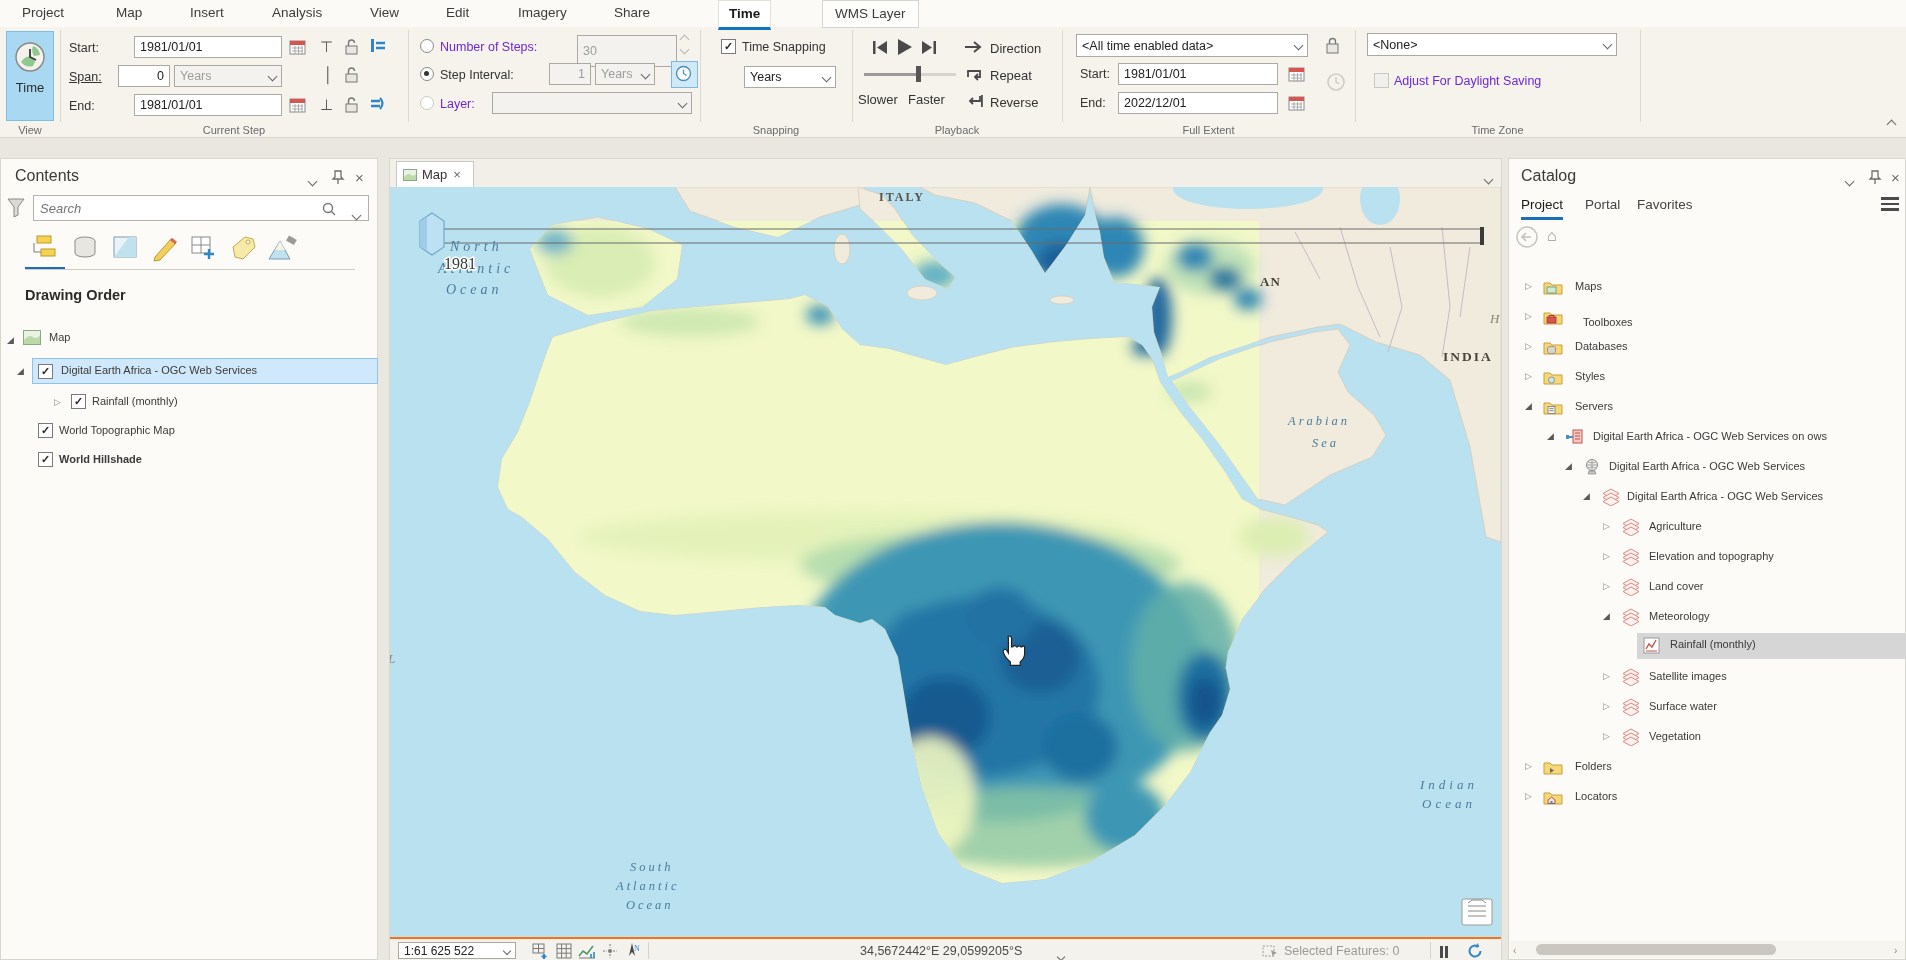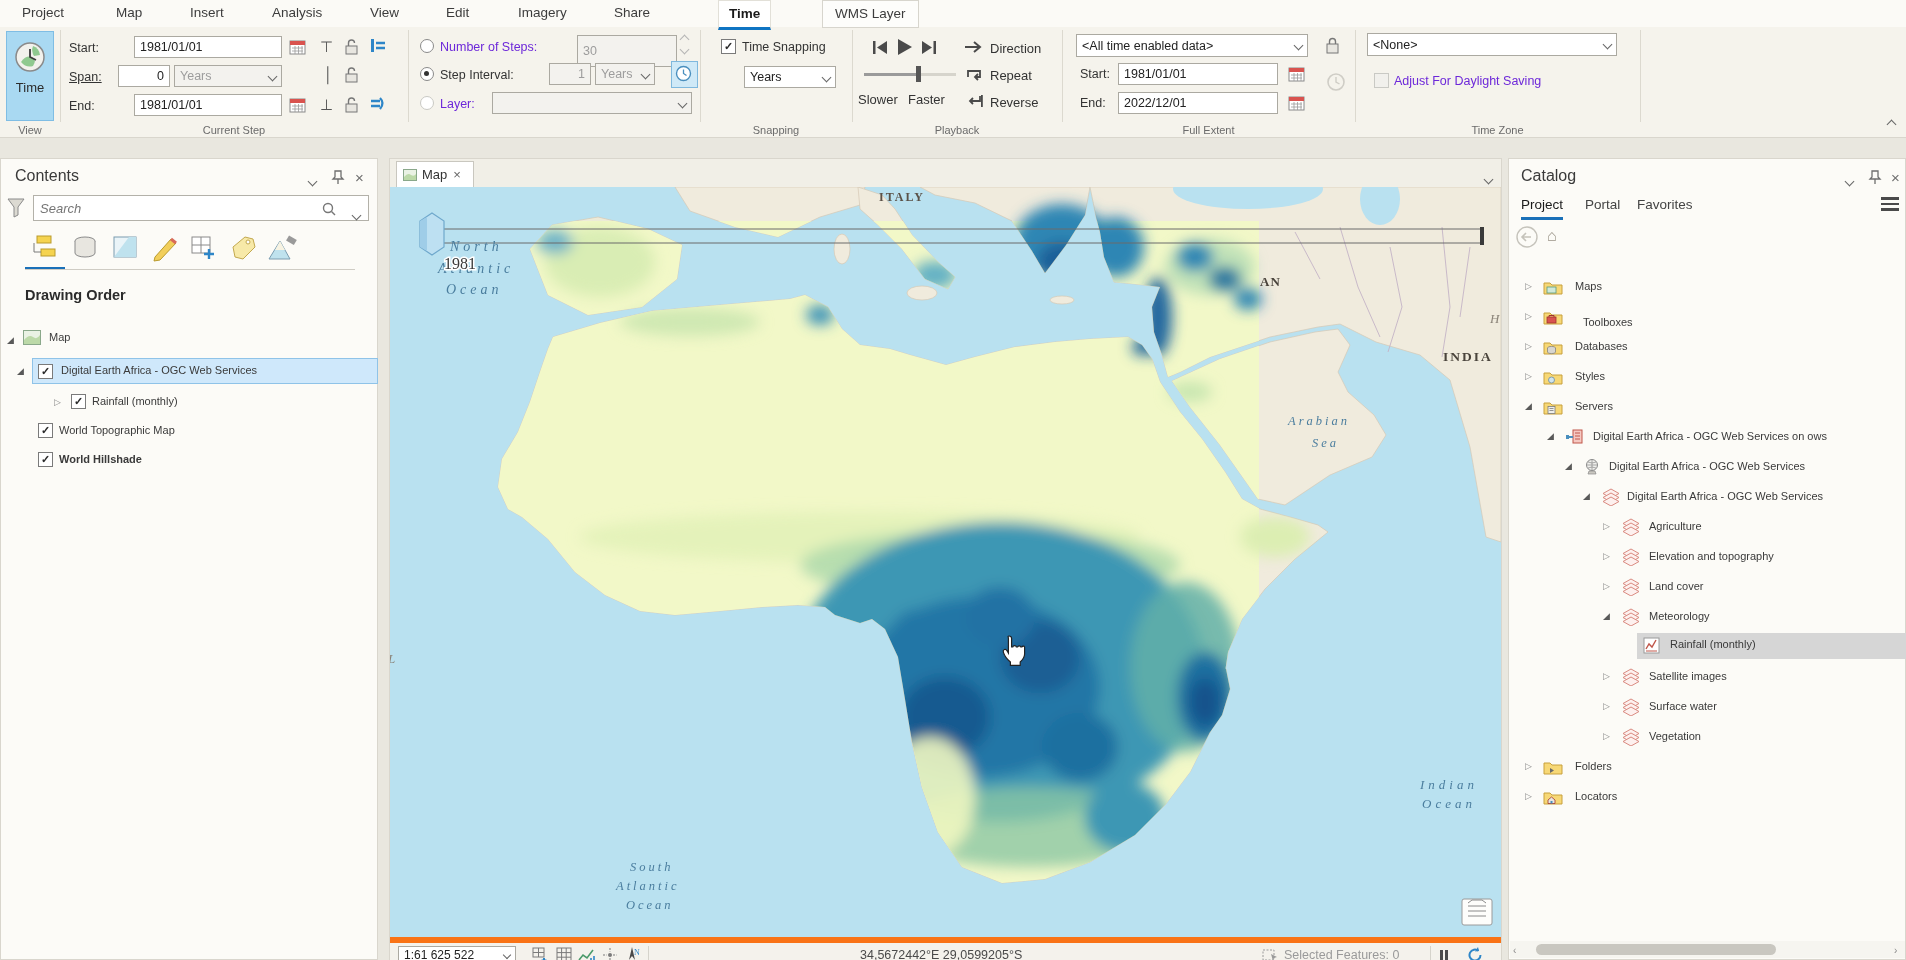--- a/index.html
+++ b/index.html
@@ -424,21 +424,21 @@
         <rect x="1072" y="712" width="30" height="26" rx="2" fill="#fdfdfb" stroke="#9a9a9a"></rect>
         <path d="M1078 724 h18 M1078 729 h18 M1078 719 h18" stroke="#8a8a8a" stroke-width="1"></path>
         <path d="M1078 716 l4 -3 h10 l4 3" fill="none" stroke="#8a8a8a"></path>
       </g>
 
       <g transform="translate(612,448)">
         <path d="M7 1 c1.6 0 2.6 1 2.6 2.6 V12 h1.2 c.3-1.8 3.4-1.8 3.6 0 h1.2 c.3-1.5 3-1.5 3.2 0 h1 c.3-1.2 2.6-1.2 2.8 0 v7 c0 3.4-1.8 5.6-4.4 8 v3.4 H8.4 V27 c-3-2.4-5.8-6-7-9.6 c-.9-2.8 2.2-4.2 3.6-1.8 l1.4 2.4 V3.6 C6.4 2 5.4 1 7 1z" fill="#ffffff" stroke="#222" stroke-width="1.2"></path>
       </g>
     </svg>
 
-    <div class="abs" style="left:0;top:778px;width:1111px;height:24px;background:#f4f2ec;border-top:6px solid #f97316;box-sizing:border-box;">
+    <div class="abs" style="left:0;top:778px;width:1111px;height:24px;background:#f4f2ec;border-top:2px solid #f97316;box-sizing:border-box;">
       <div class="field" style="left:8px;top:3px;width:118px;height:17px;font-size:12px;justify-content:space-between;">
           <span>1:61 625 522</span>
           <span class="chev" style="width:5px;height:5px;"></span>
         </div>
       <svg class="abs" style="left:142px;top:4px;" width="17" height="16">
           <rect x="1" y="1" width="11" height="9" fill="none" stroke="#7a7a7a"></rect>
           <path d="M6.5 1 v9 M1 5.5 h11" stroke="#7a7a7a"></path>
           <path d="M12 11 v5 M9.5 13.5 h5" stroke="#2e86c8" stroke-width="2"></path>
         </svg>
       <svg class="abs" style="left:166px;top:4px;" width="16" height="16">

